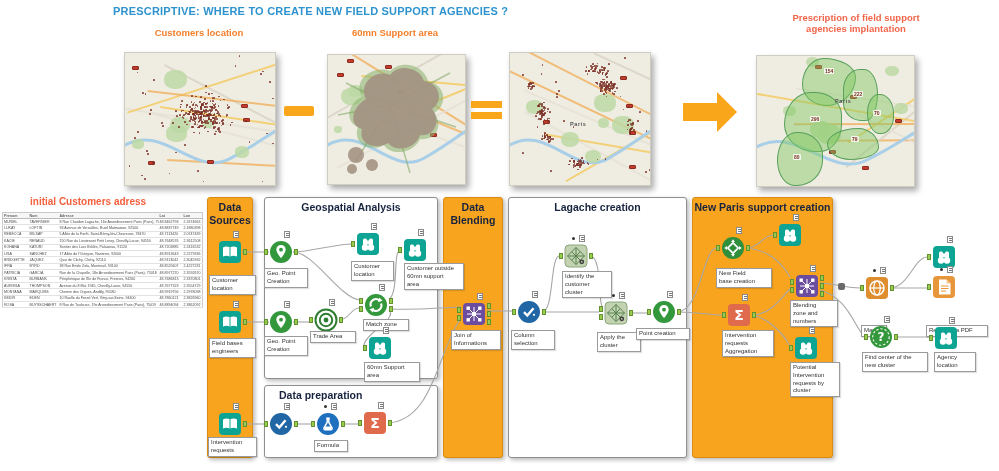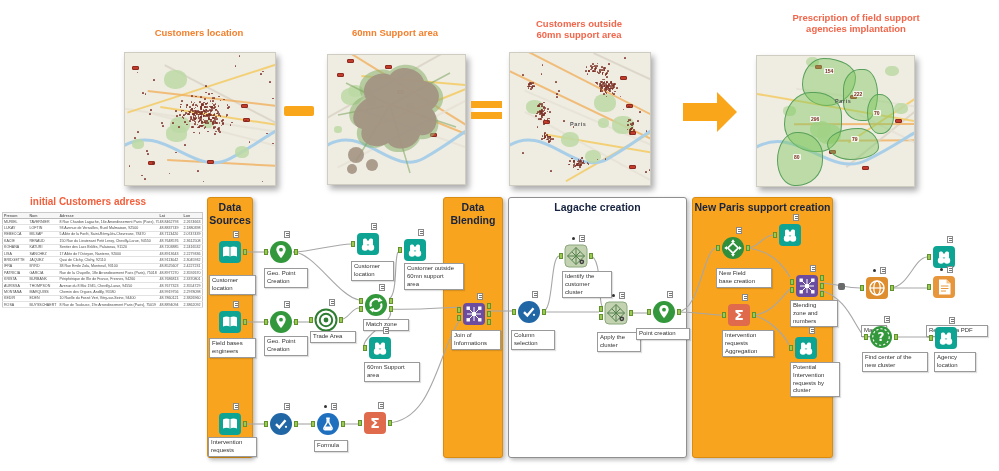--- a/index.html
+++ b/index.html
@@ -47,25 +47,24 @@
   .xdot{position:absolute;width:3px;height:3px;border-radius:50%;background:#333;}
   .ann{position:absolute;background:#fff;border:1px solid #9a9a9a;color:#333;font-size:6px;line-height:1.3;
        padding:1px 2px;white-space:pre-line;box-shadow:1px 1px 1px rgba(0,0,0,.12);}
   .anchor{position:absolute;width:7px;height:7px;background:#6a6a6a;border-radius:2px;}
 </style>
 </head>
 <body>
 
 <div id="canvas">
 
+  <div id="title" class="abs" style="left:113px;top:5px;">PRESCRIPTIVE: WHERE TO CREATE NEW FIELD SUPPORT AGENCIES ?</div>
 
   <div class="maplabel" style="left:139px;top:27px;width:120px;">Customers location</div>
   <div class="maplabel" style="left:335px;top:27px;width:120px;">60mn Support area</div>
-  <div class="maplabel coral" style="left:504px;top:18px;width:150px;">Customers outside
-60mn support area</div>
   <div class="maplabel coral" style="left:775px;top:12px;width:162px;">Prescription of field support
 agencies implantation</div>
 
   <div class="map" id="map1" style="left:124px;top:52px;width:150px;height:132px;">
       <div class="roadline" style="width: 225px; left: 33.7166px; top: 69.9529px; background: rgb(244, 201, 91); transform: rotate(8.64949deg);"></div>
       <div class="roadline" style="width: 225px; left: 41.9666px; top: 112.303px; background: rgb(240, 176, 94); transform: rotate(3.04178deg);"></div>
       <div class="roadline" style="width: 225px; left: -11.5973px; top: 70.0267px; background: rgb(230, 225, 212); transform: rotate(8.61893deg);"></div>
       <div class="roadline" style="width: 225px; left: 27.2841px; top: 63.3656px; background: rgb(216, 210, 196); transform: rotate(27.4817deg);"></div>
       <div class="roadline" style="width: 225px; left: 24.0975px; top: 88.4674px; background: rgb(230, 225, 212); transform: rotate(14.5223deg);"></div>
       <div class="roadline" style="width: 225px; left: -3.11452px; top: 23.5639px; background: rgb(244, 201, 91); transform: rotate(-17.9115deg);"></div>
@@ -922,20 +921,26 @@
             <td>2.3862092</td>
           </tr>
         </tbody>
       </table>
     </div>
 
   <div class="container corange" style="left:207px;top:197px;width:46px;height:261px;">
     <div class="chead">Data
 Sources</div>
   </div>
+  <div class="container cwhite" style="left:264px;top:197px;width:174px;height:182px;">
+    <div class="chead">Geospatial Analysis</div>
+  </div>
+  <div class="container cwhite" style="left:264px;top:385px;width:174px;height:73px;">
+    <div class="chead left">Data preparation</div>
+  </div>
   <div class="container corange" style="left:443px;top:197px;width:60px;height:261px;">
     <div class="chead">Data
 Blending</div>
   </div>
   <div class="container cwhite" style="left:508px;top:197px;width:179px;height:261px;">
     <div class="chead">Lagache creation</div>
   </div>
   <div class="container corange" style="left:692px;top:197px;width:141px;height:261px;">
     <div class="chead">New Paris support creation</div>
   </div>

